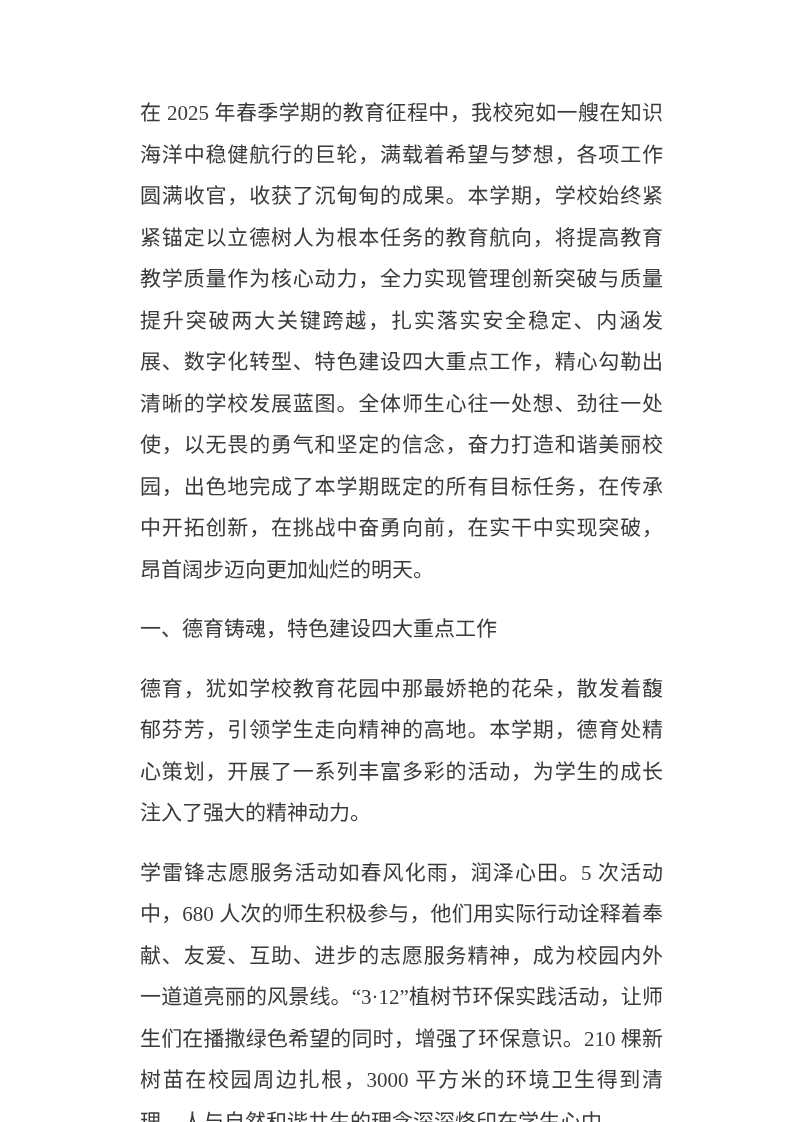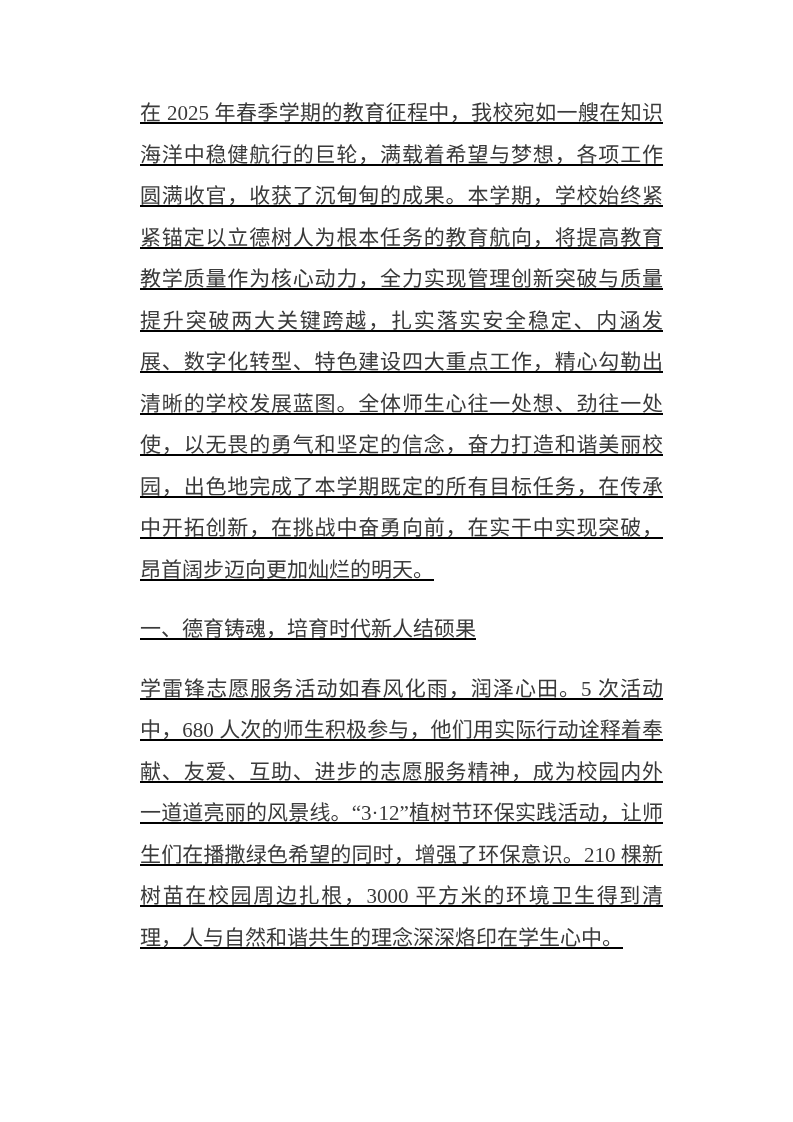--- a/index.html
+++ b/index.html
@@ -7,21 +7,20 @@
     padding: 0;
     background: #ffffff;
   }
   .page {
     position: relative;
     width: 749px;
     height: 1122px;
     margin: 0 auto;
     background: #ffffff;
     overflow: hidden;
-    text-decoration: underline;
   }
   .content {
     box-sizing: border-box;
     padding: 93px 108px 0 118px;
   }
   .para {
     margin: 0 0 18px 0;
     font-family: "Liberation Serif", serif;
     font-size: 21px;
     line-height: 41.5px;
@@ -33,16 +32,17 @@
   .para.heading {
     text-align: left;
   }
 </style>
 </head>
 <body>
 
 <div class="page">
   <div class="content">
     <p class="para">在 2025 年春季学期的教育征程中，我校宛如一艘在知识海洋中稳健航行的巨轮，满载着希望与梦想，各项工作圆满收官，收获了沉甸甸的成果。本学期，学校始终紧紧锚定以立德树人为根本任务的教育航向，将提高教育教学质量作为核心动力，全力实现管理创新突破与质量提升突破两大关键跨越，扎实落实安全稳定、内涵发展、数字化转型、特色建设四大重点工作，精心勾勒出清晰的学校发展蓝图。全体师生心往一处想、劲往一处使，以无畏的勇气和坚定的信念，奋力打造和谐美丽校园，出色地完成了本学期既定的所有目标任务，在传承中开拓创新，在挑战中奋勇向前，在实干中实现突破，昂首阔步迈向更加灿烂的明天。</p>
-    <p class="para heading">一、德育铸魂，培育时代新人结硕果</p>
+    <p class="para heading">一、德育铸魂，特色建设四大重点工作</p>
+    <p class="para">德育，犹如学校教育花园中那最娇艳的花朵，散发着馥郁芬芳，引领学生走向精神的高地。本学期，德育处精心策划，开展了一系列丰富多彩的活动，为学生的成长注入了强大的精神动力。</p>
     <p class="para">学雷锋志愿服务活动如春风化雨，润泽心田。5 次活动中，680 人次的师生积极参与，他们用实际行动诠释着奉献、友爱、互助、进步的志愿服务精神，成为校园内外一道道亮丽的风景线。“3·12”植树节环保实践活动，让师生们在播撒绿色希望的同时，增强了环保意识。210 棵新树苗在校园周边扎根，3000 平方米的环境卫生得到清理，人与自然和谐共生的理念深深烙印在学生心中。</p>
   </div>
 </div>
 
 </body></html>

